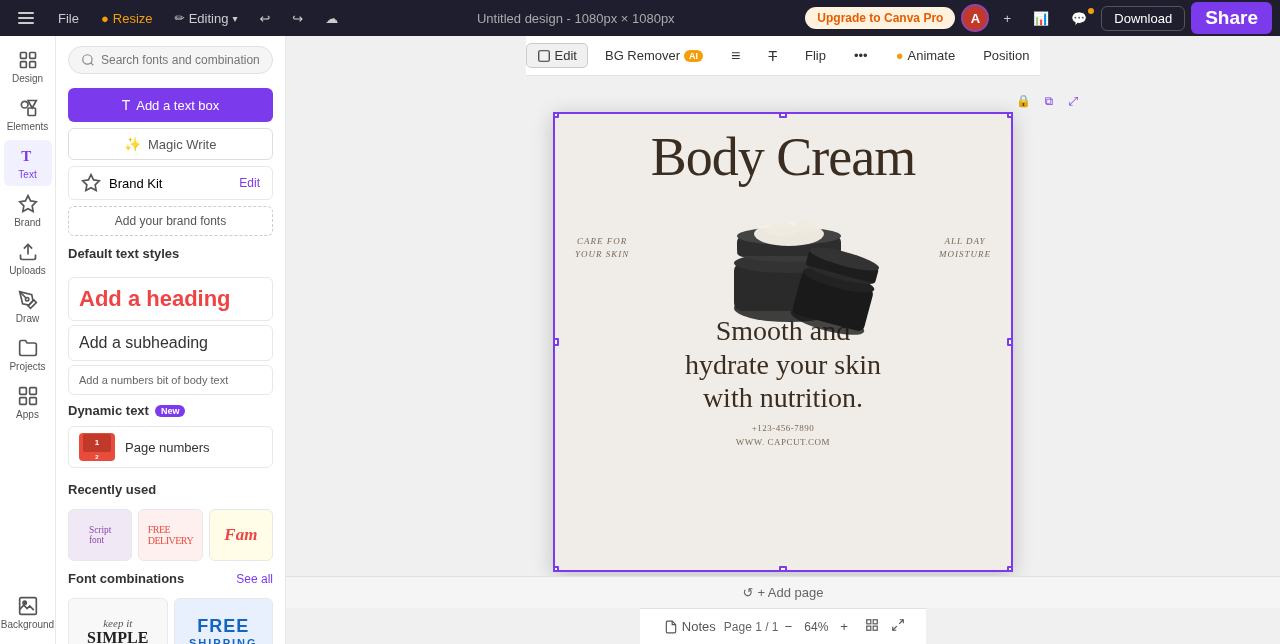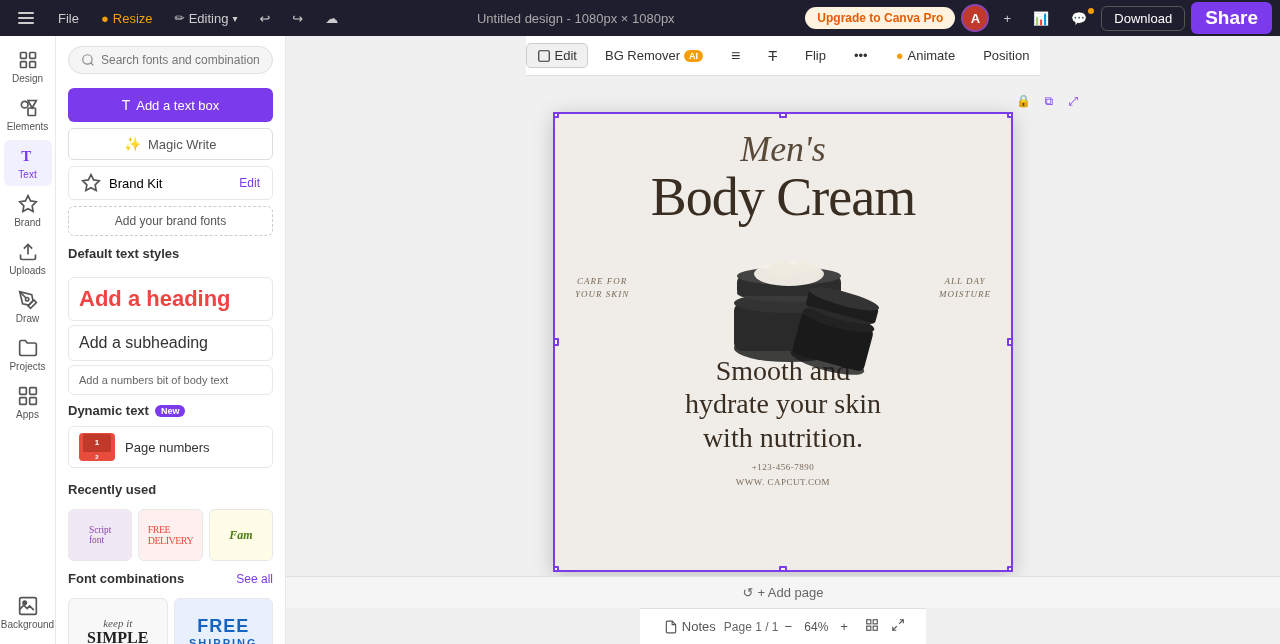--- a/index.html
+++ b/index.html
@@ -544,21 +544,21 @@
       </div>
     </div>
     <div class="recently-used-grid">
       <div class="font-thumb font-thumb-1">
         <span class="recently-used-font-text-1" style="font-family:cursive;color:#8e44ad;font-size:11px;">Script<br>font</span>
       </div>
       <div class="font-thumb font-thumb-2">
         <span class="recently-used-font-text-2" style="font-family:Impact;color:#e74c3c;font-size:10px;letter-spacing:-0.5px;">FREE<br>DELIVERY</span>
       </div>
       <div class="font-thumb font-thumb-3">
-        <span class="recently-used-font-text-3" style="font-family:'Arial Black';color:#4d7c0f;font-size:12px;font-style:italic;font-weight:900;">Fam</span>
+        <span class="recently-used-font-text-3" style="font-family:'Arial Black';color:#ef4444;font-size:17px;font-style:italic;font-weight:900;">Fam</span>
       </div>
     </div>
 
     
     <div class="panel-section">
       <div class="panel-section-header">
         <span class="panel-section-title">Font combinations</span>
         <span class="panel-section-action">See all</span>
       </div>
     </div>
@@ -623,21 +623,20 @@
         <div class="handle handle-tl"></div>
         <div class="handle handle-tr"></div>
         <div class="handle handle-bl"></div>
         <div class="handle handle-br"></div>
         <div class="handle handle-tc"></div>
         <div class="handle handle-bc"></div>
         <div class="handle handle-ml"></div>
         <div class="handle handle-mr"></div>
 
         <div class="canvas-content">
-          <div class="design-title-italic">Men's</div>
           <div class="design-title-large">Body Cream</div>
 
           <div class="design-middle-row">
             <div class="design-side-text">
               <span>CARE FOR</span><br>
               <span>YOUR SKIN</span>
             </div>
 
             <div class="jar-container">
               <svg viewBox="0 0 200 150" width="200" height="150">

